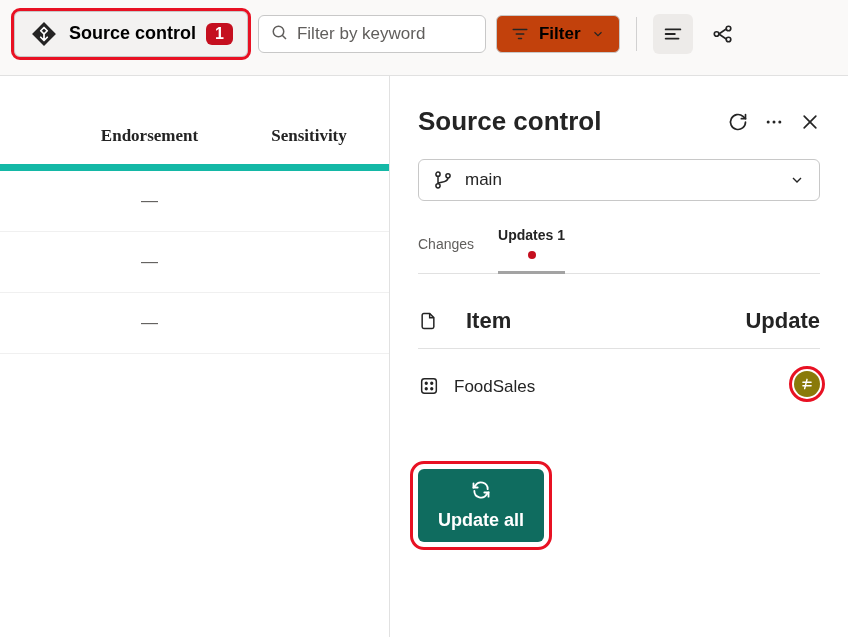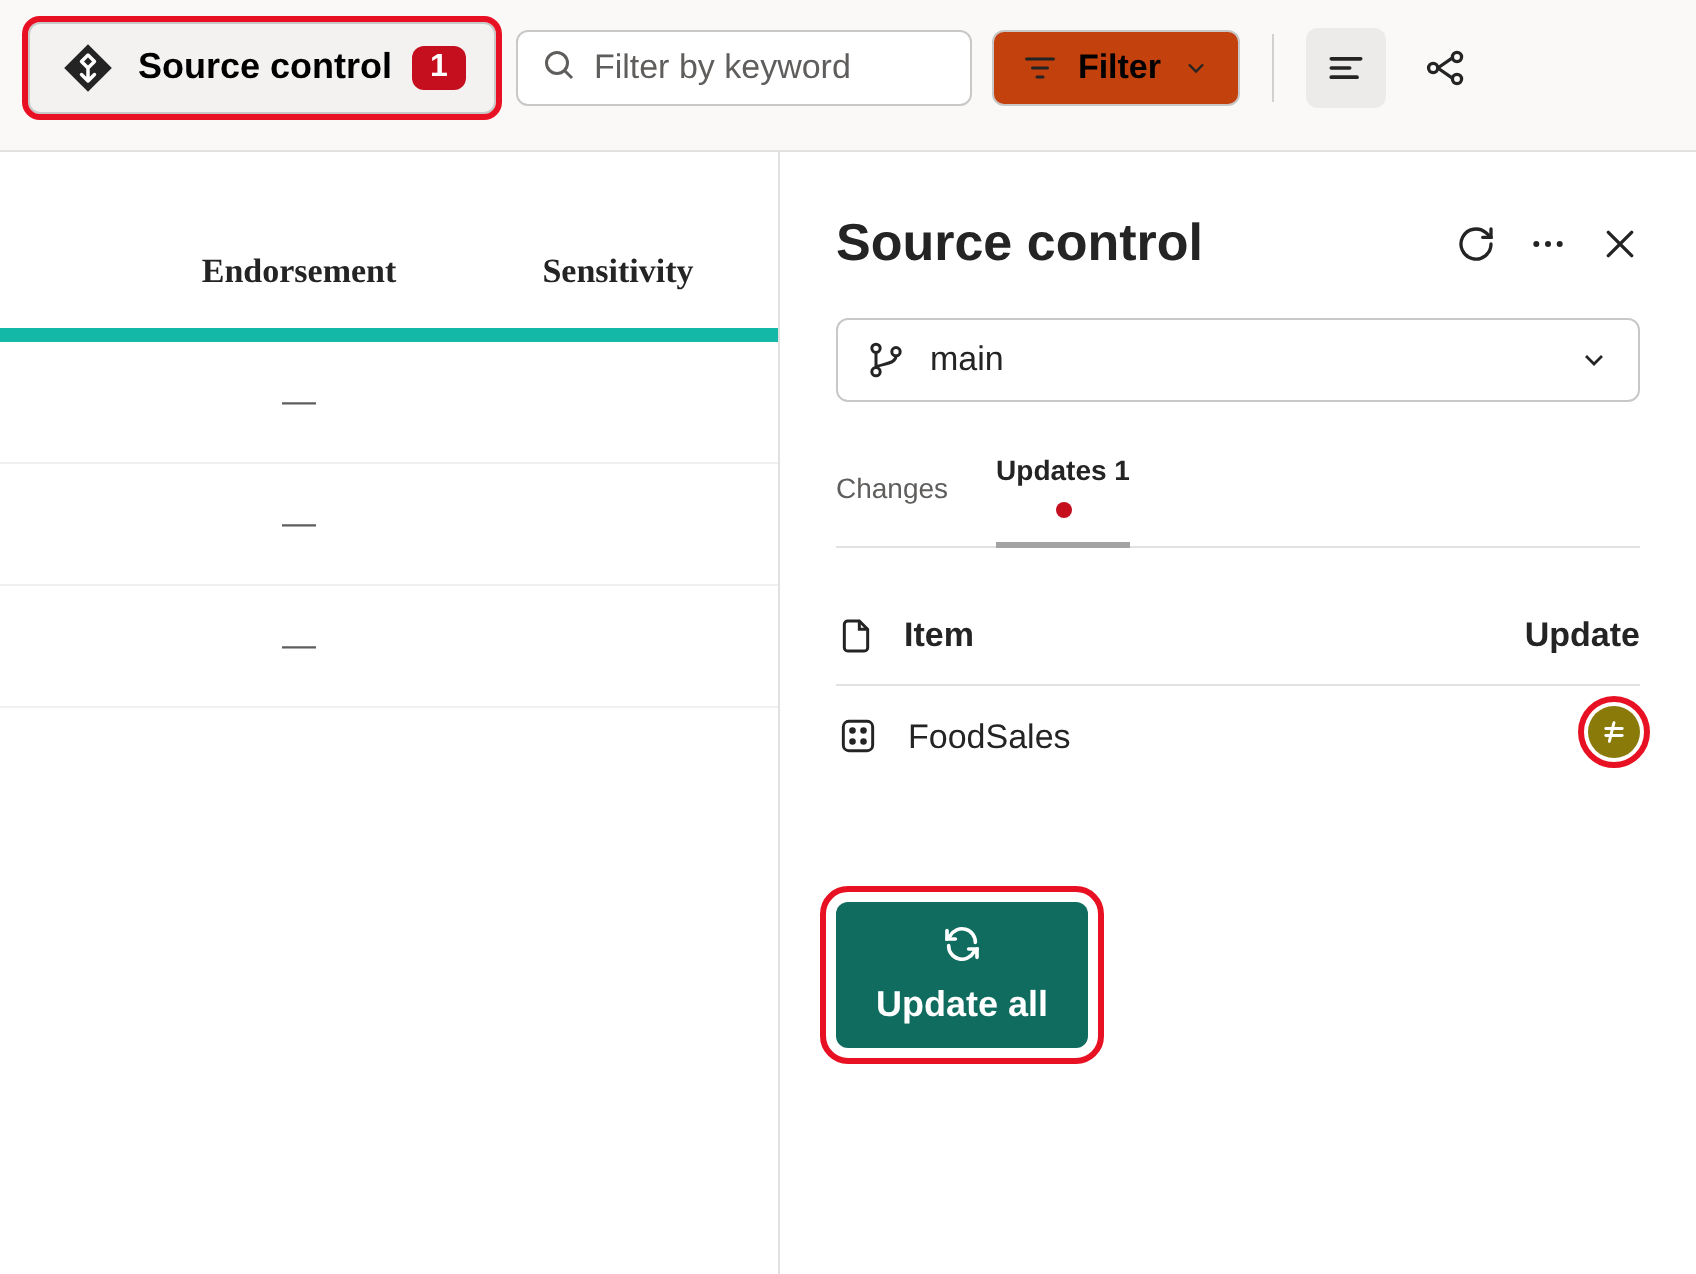--- a/index.html
+++ b/index.html
@@ -44,21 +44,21 @@
     
     .branch-select { display:flex; align-items:center; gap:12px; border:1px solid #c8c8c8; border-radius: 6px; padding: 10px 14px; margin-bottom: 26px; cursor:pointer; }
     .branch-name { flex:1; font-size: 17px; }
     
     .tabs { display:flex; gap: 24px; border-bottom: 1px solid #e1e1e1; margin-bottom: 34px; }
     .tab { padding: 0 0 12px 0; font-size: 14px; cursor:pointer; display:flex; align-items:center; gap:8px; }
     .tab.inactive { color: #605e5c; }
     .tab.active { font-weight: 600; border-bottom: 3px solid #a3a3a3; margin-bottom: -1px; flex-direction: column; }
     .dot-red { width: 8px; height: 8px; border-radius: 50%; background: #c50f1f; }
     
-    .list-header { display:flex; align-items:center; gap: 14px; padding-bottom: 14px; border-bottom: 1px solid #e1e1e1; font-size: 17px; font-weight: 600; margin-bottom: 10px;}
+    .list-header { display:flex; align-items:center; gap: 28px; padding-bottom: 14px; border-bottom: 1px solid #e1e1e1; font-size: 22px; font-weight: 600; margin-bottom: 22px;}
     .list-header .lh-item { flex:1; }
     
     .list-row { display:flex; align-items:flex-end; gap: 14px; font-size: 17px; margin-bottom: 72px; }
     .list-row .it-name { flex:1; }
     .status-icon { width: 26px; height: 26px; border-radius: 50%; background: #8a7a0a; display:flex; align-items:center; justify-content:center; outline: 3px solid #e81123; outline-offset: 2px; }
     
     .update-btn { display:inline-flex; align-items: center; gap: 10px; background: #0f6c5f; color:#fff; border:none; border-radius: 6px; padding: 11px 20px; font-size: 18px; font-weight: 600; cursor:pointer; outline: 3px solid #e81123; outline-offset: 5px; flex-direction: column; }
     
     .svg-icon { flex-shrink: 0; }
     .dash { color: #605e5c; }

